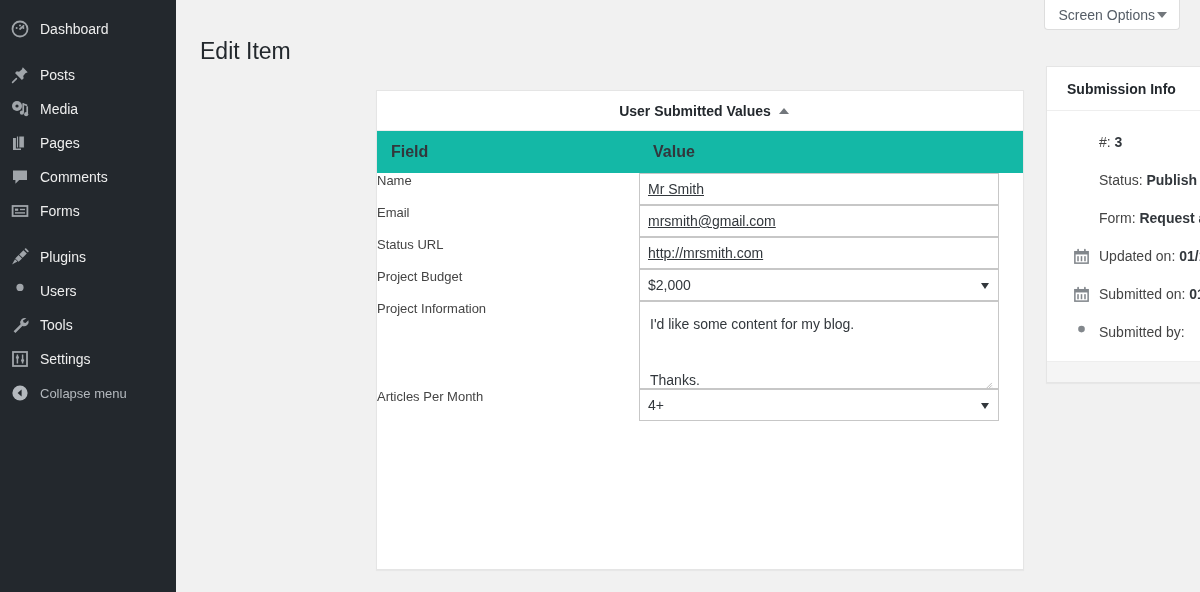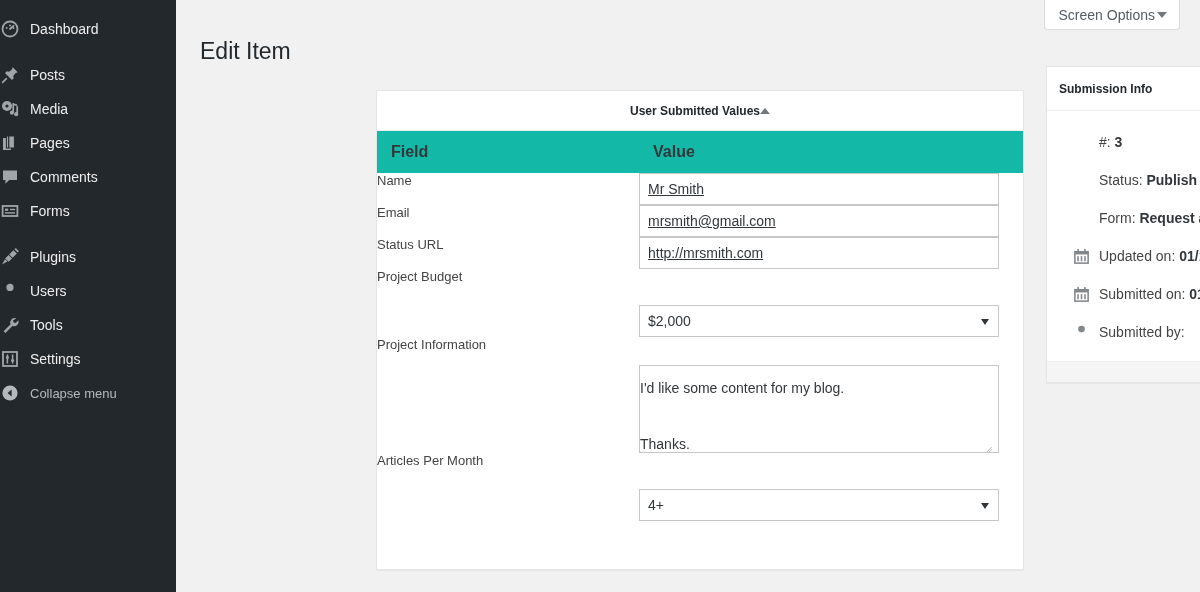--- a/index.html
+++ b/index.html
@@ -16,21 +16,21 @@
 
   
   #adminmenu {
     position: absolute; left: 0; top: 0;
     width: 176px; height: 592px;
     background: #23282d;
   }
   .menu-item {
     display: flex; align-items: center;
     height: 34px;
-    padding-left: 0;
+    padding-left: 10px;
     cursor: pointer;
   }
   .menu-item .mi-icon {
     width: 26px; height: 20px;
     display: flex; align-items: center; justify-content: flex-start;
     flex: 0 0 26px;
   }
   .menu-item .mi-icon svg { display: block; }
   .menu-item .mi-label {
     font-size: 14px;
@@ -77,22 +77,22 @@
     background: #fff;
     border: 1px solid #e5e5e5;
     box-shadow: 0 1px 1px rgba(0,0,0,.04);
   }
   .postbox-header {
     display: flex; align-items: center; justify-content: space-between;
     border-bottom: 1px solid #eee;
     padding: 0 12px;
   }
   .postbox-header h2 {
-    margin: 0;
-    font-size: 12px; font-weight: 600;
+    margin: 8px;
+    font-size: 14px; font-weight: 600;
     color: #23282d;
   }
   .toggle-arrow {
     width: 0; height: 0;
     border-left: 5px solid transparent;
     border-right: 5px solid transparent;
     border-bottom: 6px solid #72777c;
     cursor: pointer;
   }
 
@@ -138,41 +138,39 @@
   }
   .wp-select {
     position: relative;
     width: 360px; height: 32px;
     border: 1px solid #c7c7c7;
     background: #fff;
     display: flex; align-items: center;
     padding: 0 8px;
     font-size: 14px; color: #32373c;
     cursor: pointer;
-    margin-top: 36px;
   }
   .wp-select .sel-caret {
     position: absolute; right: 9px; top: 13px;
     width: 0; height: 0;
     border-left: 4px solid transparent;
     border-right: 4px solid transparent;
     border-top: 6px solid #32373c;
   }
   .wp-textarea {
     position: relative;
     width: 360px; height: 88px;
     border: 1px solid #c7c7c7;
     background: #fff;
-    padding: 8px 0;
+    padding: 8px 10px;
     font-size: 14px; color: #32373c;
     line-height: 28px;
     overflow: hidden;
     white-space: pre-wrap;
     cursor: text;
-    margin-top: 28px;
   }
   .resize-grip {
     position: absolute; right: 1px; bottom: 1px;
     width: 12px; height: 12px;
     cursor: nwse-resize;
   }
 
   
   #subinfo-panel {
     position: absolute; left: 870px; top: 66px;

